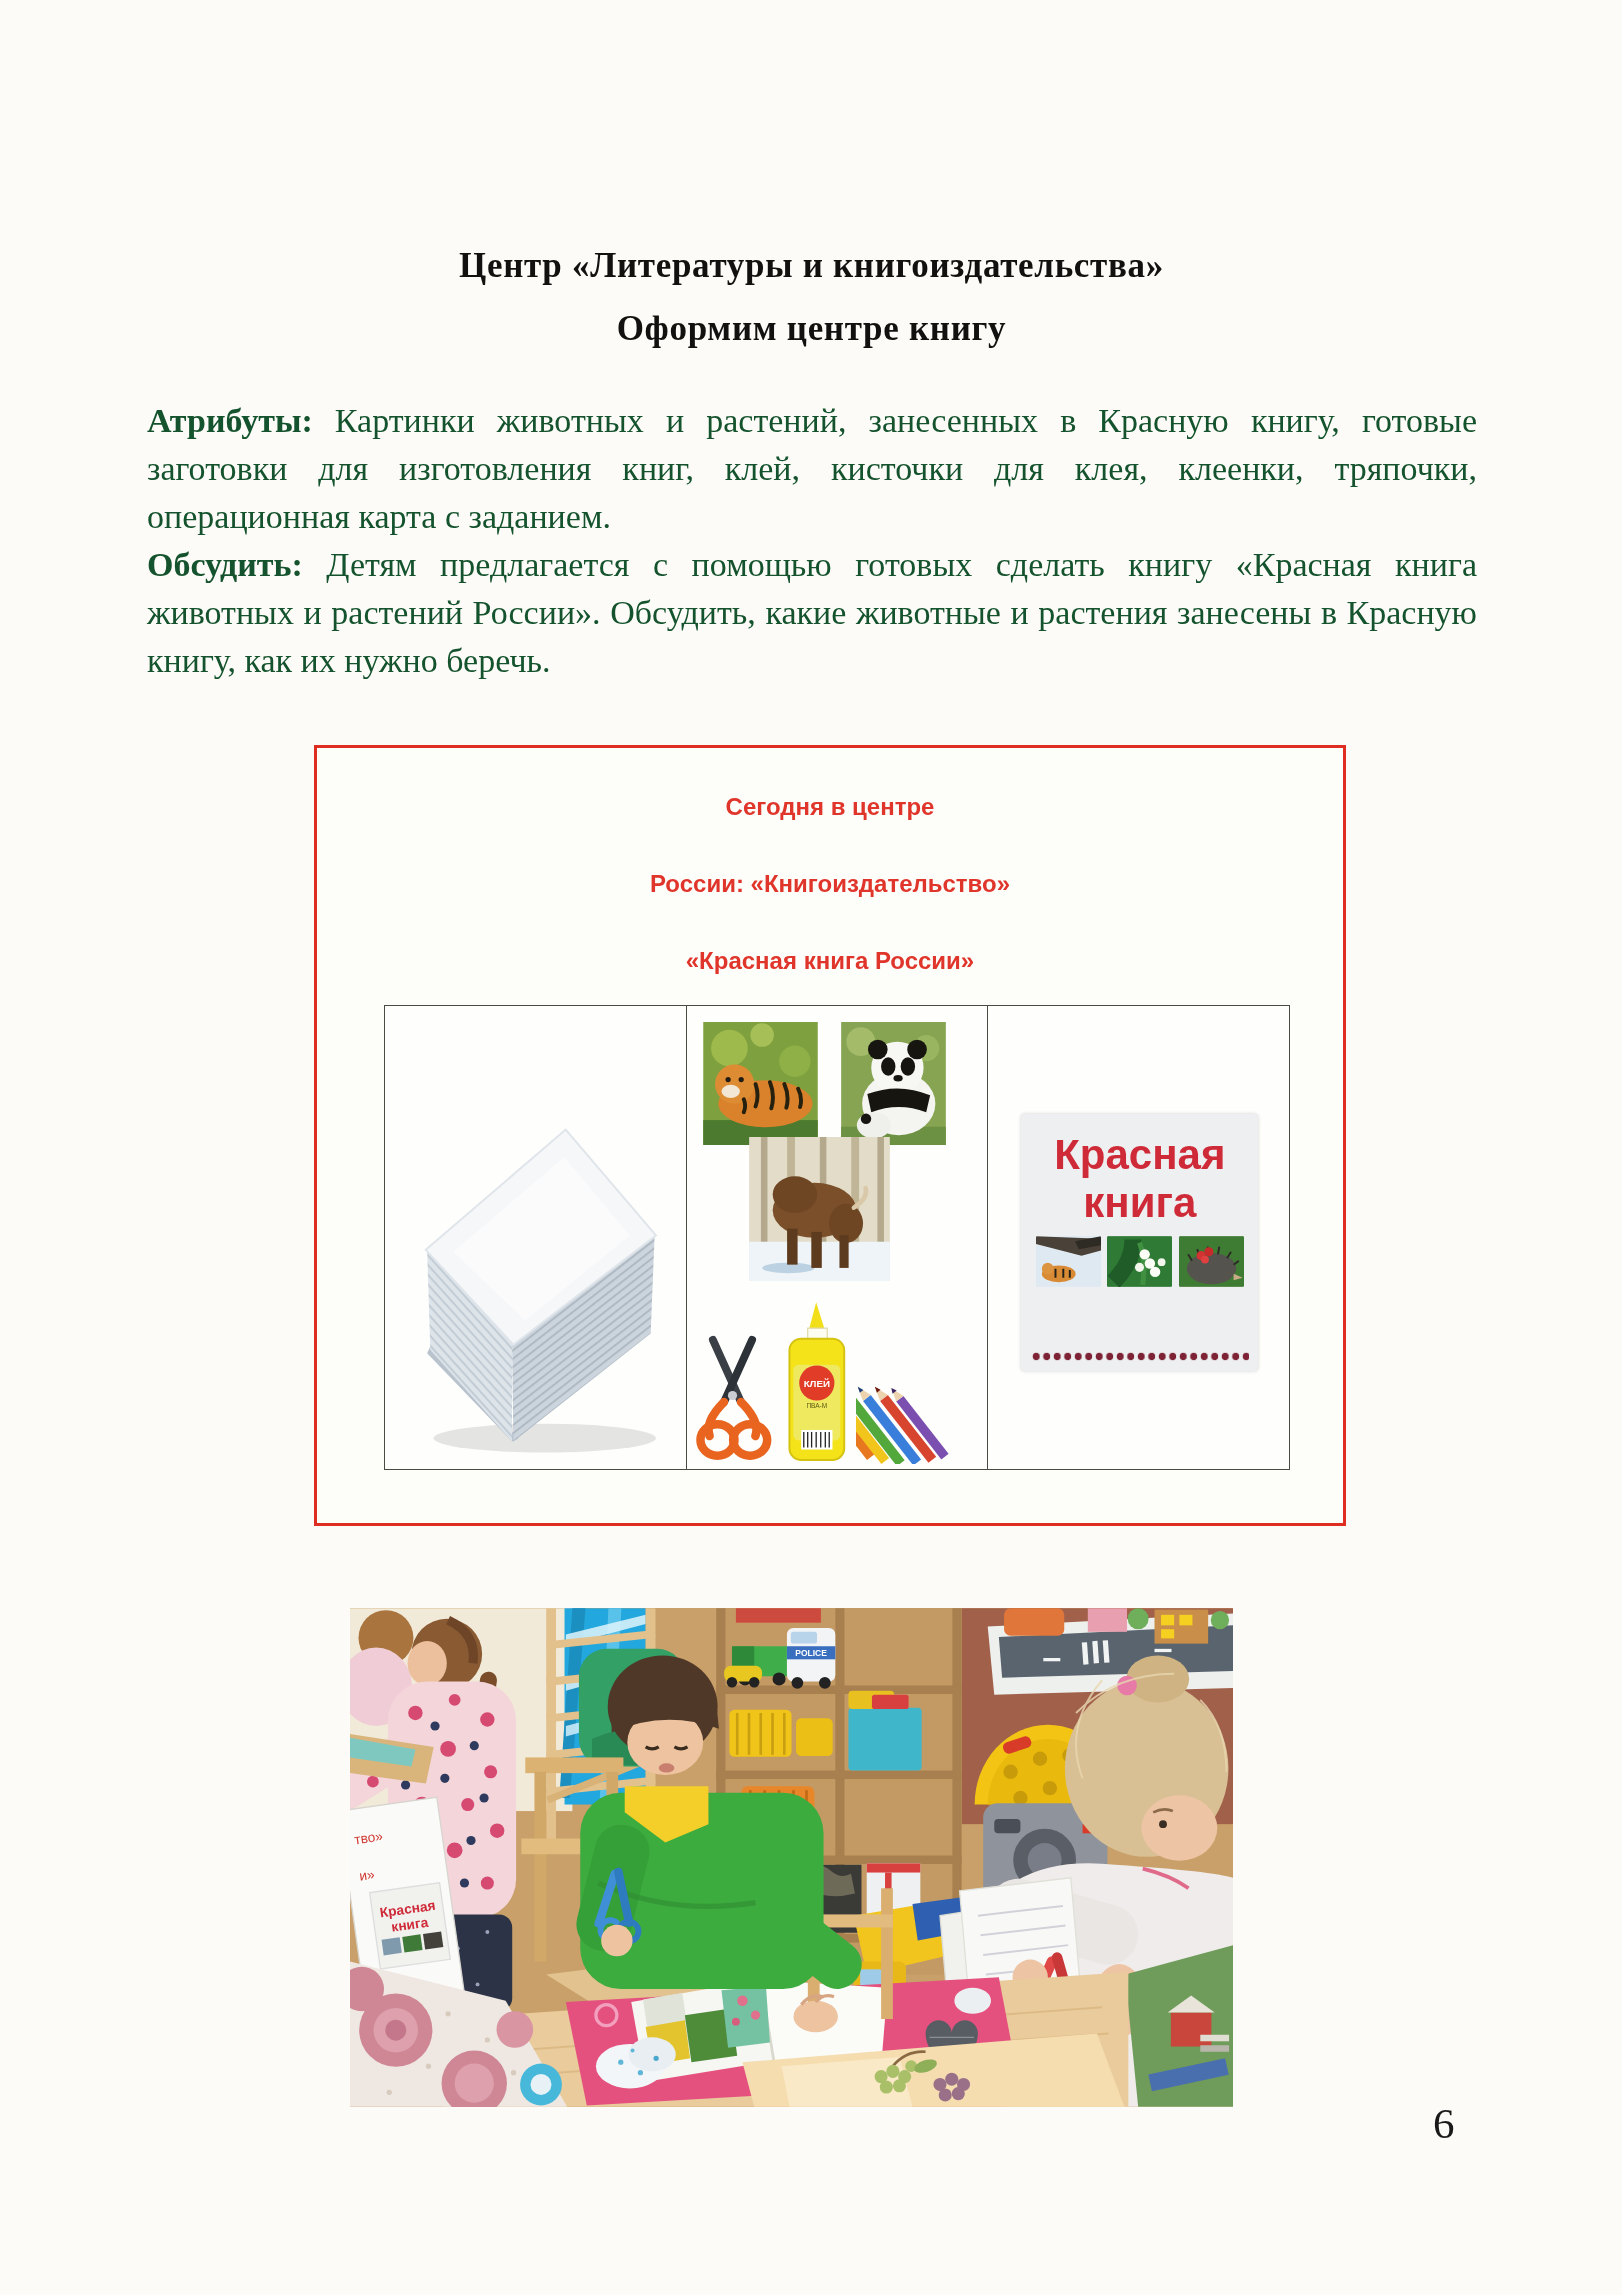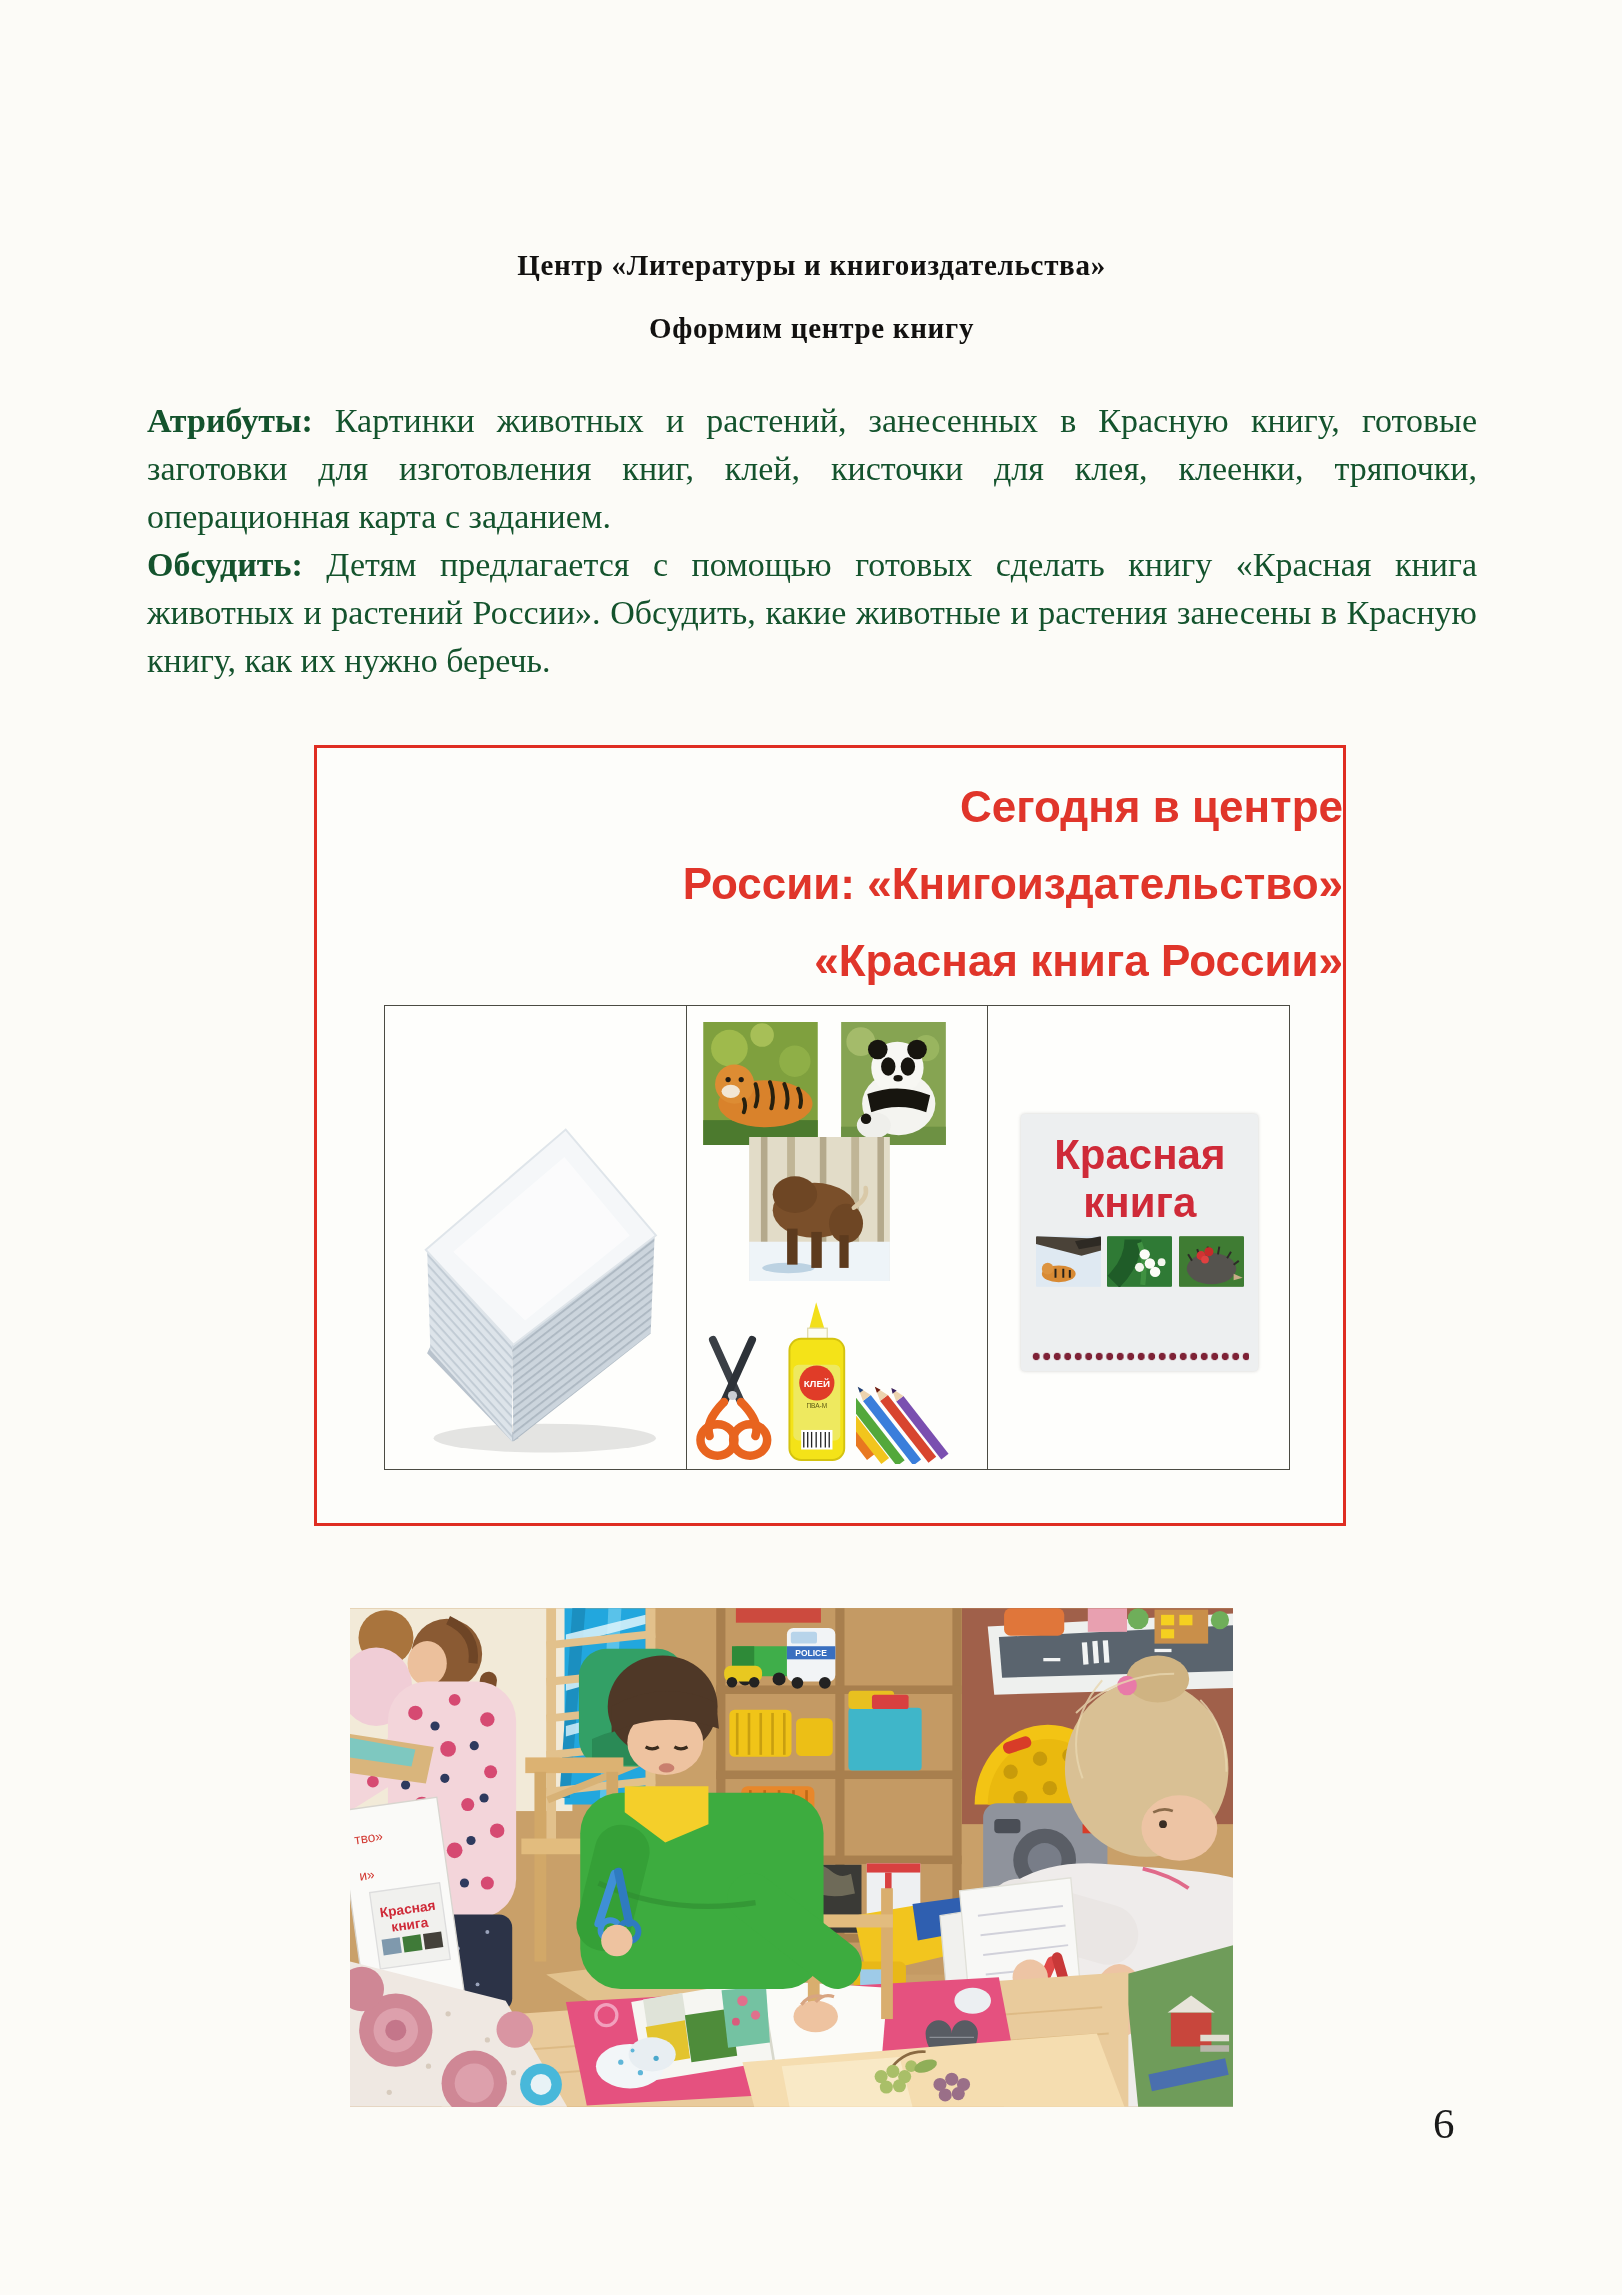--- a/index.html
+++ b/index.html
@@ -3,36 +3,36 @@
 <meta charset="utf-8">
 <style>
   html,body{margin:0;padding:0;background:#9a9a9a;}
   #page{
     position:relative;width:1623px;height:2295px;background:#fcfbf7;
     font-family:"Liberation Serif", serif;color:#171513;overflow:hidden;
   }
   
   .doc-title{
     position:absolute;top:234px;left:0;width:1623px;text-align:center;
-    font-weight:bold;font-size:29px;line-height:63px;letter-spacing:0.7px;color:#121110;
+    font-weight:bold;font-size:35px;line-height:63px;letter-spacing:0.7px;color:#121110;
   }
   .doc-body{
     position:absolute;top:397px;left:147px;width:1330px;
     font-size:34px;line-height:48px;text-align:justify;color:#14532d;
   }
   .doc-body p{margin:0;}
   .lead{font-weight:bold;}
   
   .red-card{
     position:absolute;left:314px;top:745px;width:1032px;height:781px;
     border:3.3px solid #df2d22;box-sizing:border-box;background:#fdfdfa;
   }
-  .red-lines{margin:19.6px 0 0 0;text-align:right;
+  .red-lines{margin:19.6px 0 0 0;text-align:center;
     font-family:"Liberation Sans", sans-serif;font-weight:bold;
-    font-size:44px;line-height:77px;color:#e0352a;}
+    font-size:24px;line-height:77px;color:#e0352a;}
   .red-lines p{margin:0;}
   .materials-table{
     position:absolute;left:67px;top:257px;width:906px;height:465px;
     border:1.3px solid #4b4b43;box-sizing:border-box;display:flex;background:#fefefc;
   }
   .mcell{flex:1 1 0;position:relative;border-right:1.3px solid #4b4b43;}
   .mcell:last-child{border-right:none;}
   .abs{position:absolute;}
   
   .book-cover{

